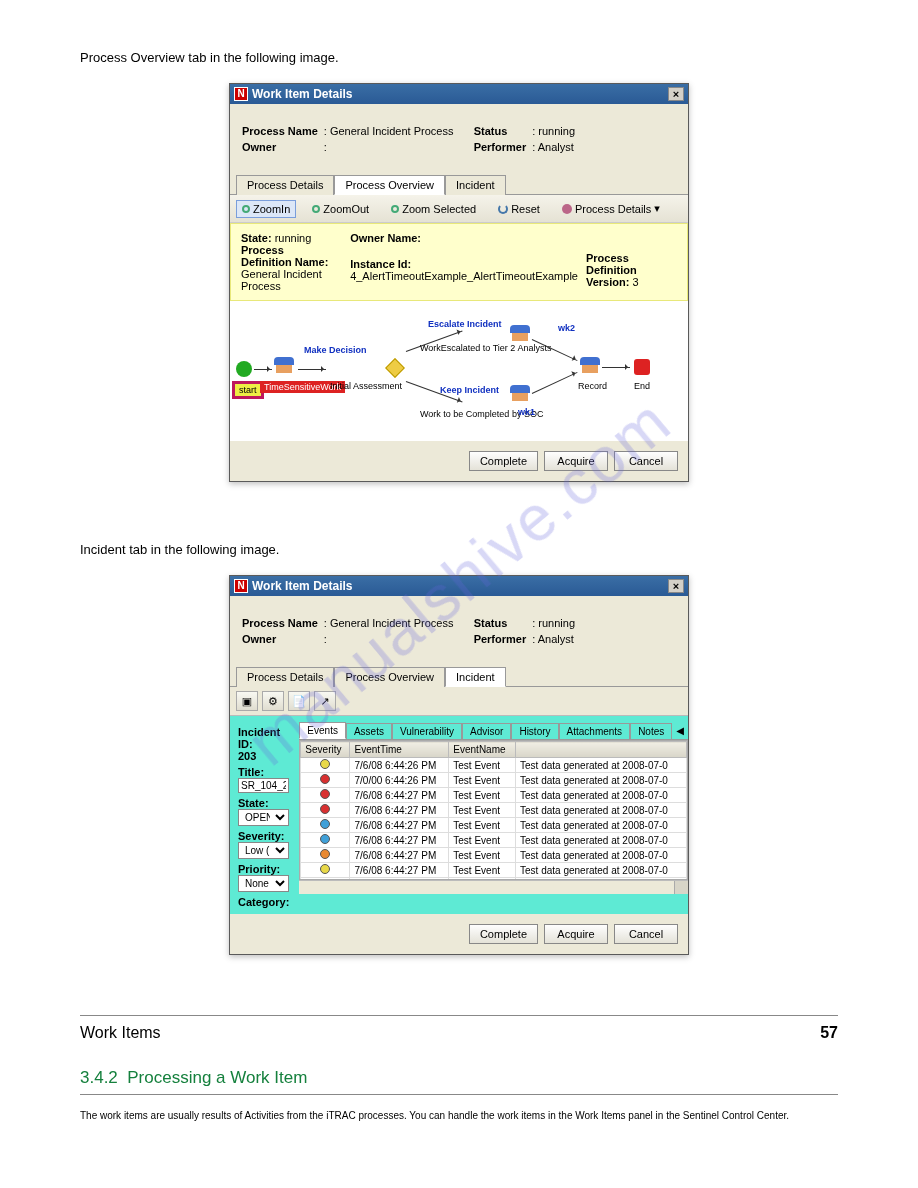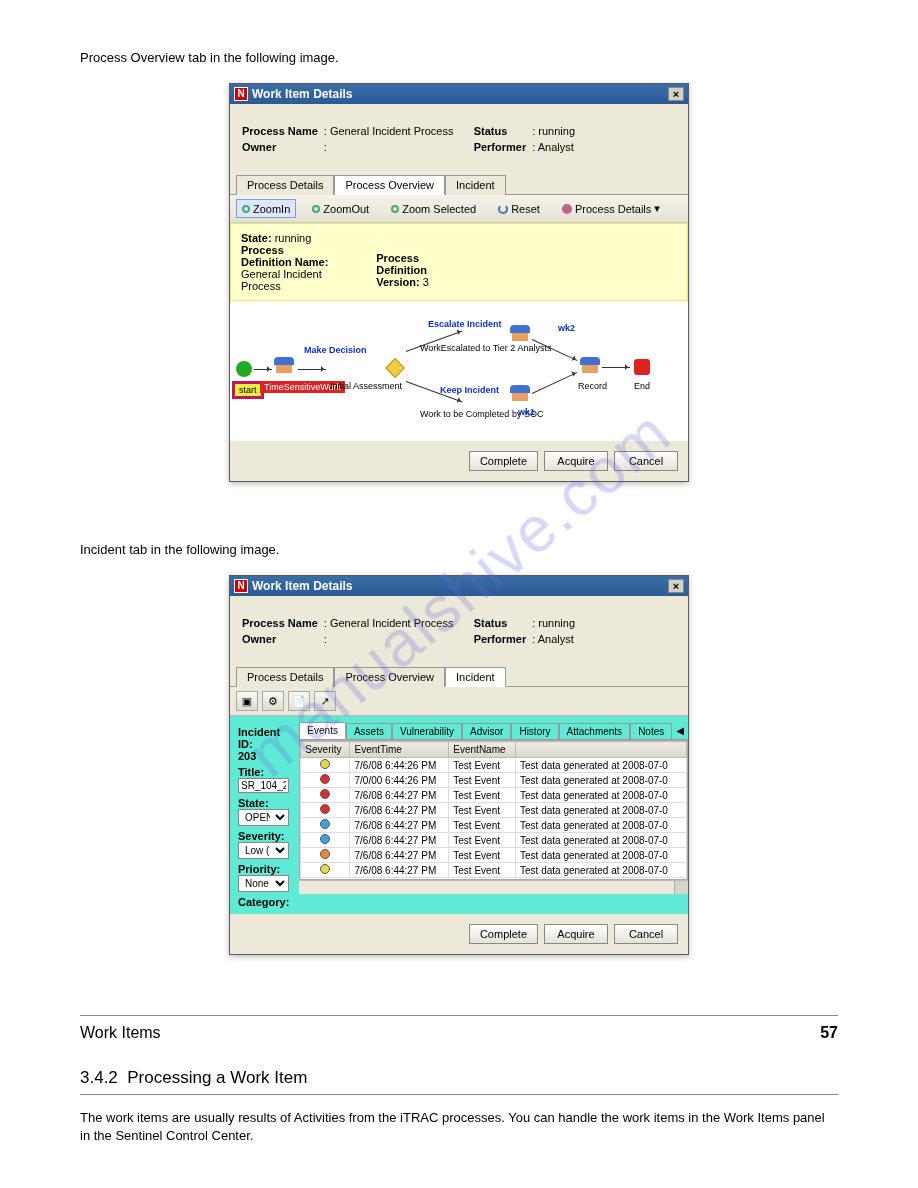--- a/index.html
+++ b/index.html
@@ -92,20 +92,21 @@
     top: 1px;
   }
   .tab.active { background: #fff; border-bottom: 1px solid #fff; }
 
   
   .toolbar1 {
     background: linear-gradient(#f5f3ea, #e5e2d4);
     padding: 4px 6px;
     display: flex;
     gap: 10px;
+    align-items: center;
     border-bottom: 1px solid #ccc;
   }
   .tb-btn {
     display: inline-flex;
     align-items: center;
     gap: 3px;
     padding: 2px 5px;
     border: 1px solid transparent;
     cursor: pointer;
     font-size: 11px;
@@ -226,23 +227,23 @@
     padding:1px 4px;
     white-space:nowrap;
   }
   .sev-dot{width:10px;height:10px;border-radius:50%;display:inline-block;border:1px solid #555;}
   .scroll-wrap{max-height:140px;overflow:auto;border:1px solid #aaa;}
   .scroll-bottom{height:14px;background:#ece9d8;display:flex;justify-content:flex-end;border-top:1px solid #bbb;}
   .scroll-corner{width:14px;background:#d8d5c8;border-left:1px solid #aaa;}
 
   .footer-line{height:1px;background:#888;margin:40px 0 8px;}
   .footer-txt{display:flex;justify-content:space-between;font-size:16px;}
-  .section-hdr{font-size:17px;color:#000000;margin:26px 0 6px;}
+  .section-hdr{font-size:17px;color:#15803d;margin:26px 0 6px;}
   .rule-line{height:1px;background:#888;margin:0 0 14px;}
-  .body-text{font-size:13px;line-height:1.4;}
+  .body-text{font-size:10px;line-height:1.4;}
 </style>
 </head>
 <body>
 
 <div class="watermark">manualshive.com</div>
 
 <div class="intro-text">Process Overview tab in the following image.</div>
 
 <div class="dialog">
   <div class="titlebar">
@@ -284,20 +285,26 @@
       </span>
     <span class="tb-btn"><span class="tb-ico gear"></span><span>Process Details</span> ▾</span>
   </div>
   <div class="yellowbox">
     <div class="cell">
       <span><b style="display:inline">State:</b> <span>running</span></span>
       <div><b style="display:inline">Process</b></div>
       <div><b style="display:inline">Definition Name:</b></div>
       <div>General Incident</div>
       <div>Process</div>
+    </div>
+    <div class="cell">
+      <b>Owner Name:</b>
+      <div style="height:14px"></div>
+      <b>Instance Id:</b>
+      <div>4_AlertTimeoutExample_AlertTimeoutExample</div>
     </div>
     <div class="cell" style="padding-top:20px">
       <b>Process</b>
       <b>Definition</b>
       <span><b style="display:inline">Version:</b> <span>3</span></span>
     </div>
   </div>
   <div class="diagram">
     <div class="node" style="left:6px;top:60px">
         <div class="start-circle"></div>

